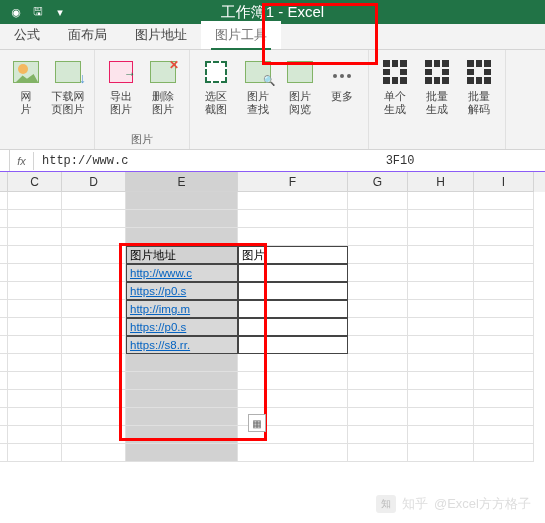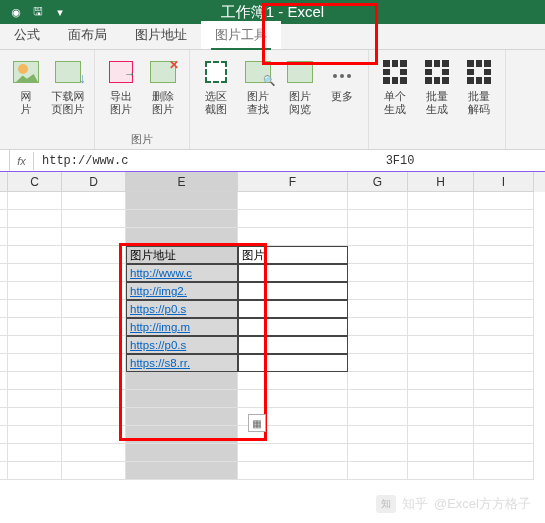--- a/index.html
+++ b/index.html
@@ -299,30 +299,20 @@
         <div class="cell col-E sel b link">http://www.c</div>
         <div class="cell col-F b"></div>
         <div class="cell col-G"></div>
         <div class="cell col-H"></div>
         <div class="cell col-I"></div>
       </div>
       <div class="row">
         <div class="cell col-B"></div>
         <div class="cell col-C"></div>
         <div class="cell col-D"></div>
-        <div class="cell col-E sel b link">http://img2.</div>
-        <div class="cell col-F b"></div>
-        <div class="cell col-G"></div>
-        <div class="cell col-H"></div>
-        <div class="cell col-I"></div>
-      </div>
-      <div class="row">
-        <div class="cell col-B"></div>
-        <div class="cell col-C"></div>
-        <div class="cell col-D"></div>
         <div class="cell col-E sel b link">https://p0.s</div>
         <div class="cell col-F b"></div>
         <div class="cell col-G"></div>
         <div class="cell col-H"></div>
         <div class="cell col-I"></div>
       </div>
       <div class="row">
         <div class="cell col-B"></div>
         <div class="cell col-C"></div>
         <div class="cell col-D"></div>

